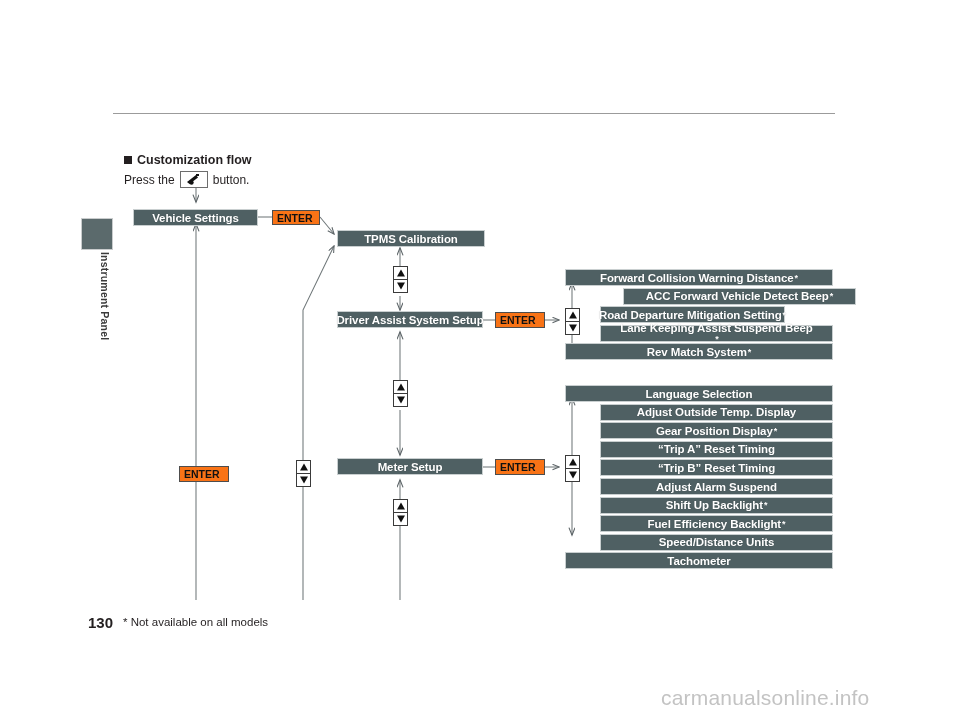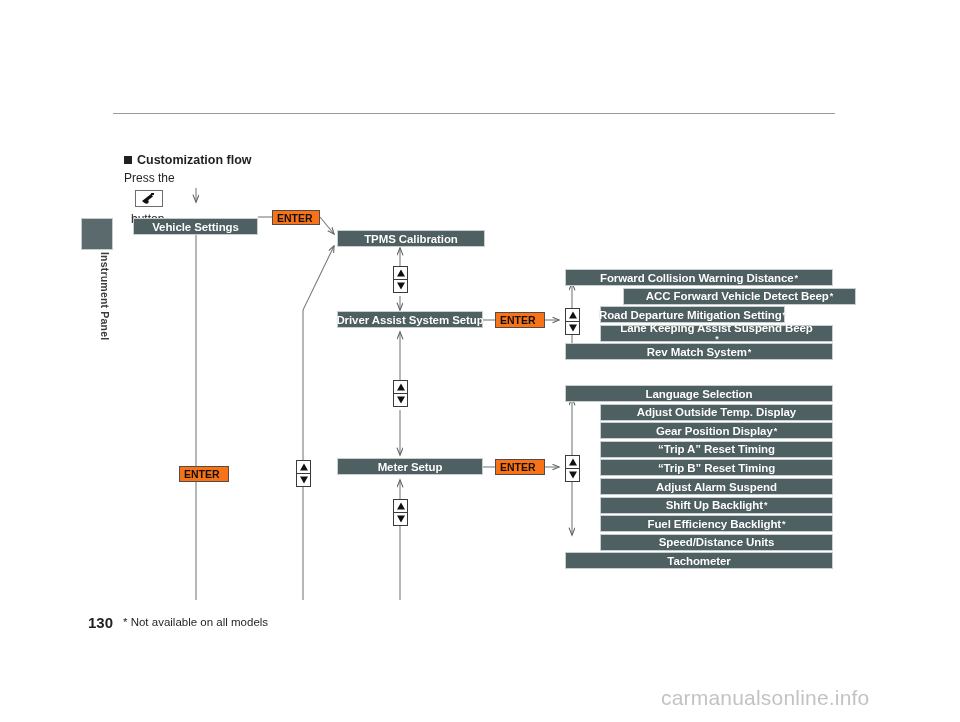--- a/index.html
+++ b/index.html
@@ -48,21 +48,21 @@
     position:absolute;left:124px;top:153px;
     font-size:12.5px;font-weight:bold;color:#231f20;white-space:nowrap;
   }
   #sec-head .sq{
     display:inline-block;width:8px;height:8px;background:#231f20;
     margin-right:5px;vertical-align:0px;
   }
   #press-line{
     position:absolute;left:124px;top:171px;
     font-size:12px;color:#231f20;white-space:nowrap;
-    display:flex;align-items:center;gap:5px;flex-direction:column;
+    display:flex;align-items:center;gap:5px;
   }
   #btn-glyph{
     display:inline-block;width:26px;height:15px;
     border:1px solid #6d6d6d;background:#fff;
     position:relative;
   }
   #btn-glyph svg{position:absolute;left:4px;top:1px;}
 
   
   .box{
@@ -185,21 +185,21 @@
       <path d="M545,467 L559,467" marker-end="url(#ahs)"></path>
 
       <path d="M572,308 L572,283" marker-end="url(#ah)"></path>
       <path d="M572,332 L572,357" marker-end="url(#ah)"></path>
 
       <path d="M572,455 L572,398" marker-end="url(#ah)"></path>
       <path d="M572,479 L572,535" marker-end="url(#ah)"></path>
     </g>
   </svg>
 
-  <div class="box" id="bx-vehicle" style="left:133px;top:209px;width:125px;height:17px;margin-top:9px;">
+  <div class="box" id="bx-vehicle" style="left:133px;top:209px;width:125px;height:17px;">
     <span>Vehicle Settings</span>
   </div>
 
   <div class="enter" id="en-1" style="left:272px;top:210px;width:48px;height:15px;">
     <span>ENTER</span>
   </div>
 
   <div class="box" id="bx-tpms" style="left:337px;top:230px;width:148px;height:17px;">
     <span>TPMS Calibration</span>
   </div>

